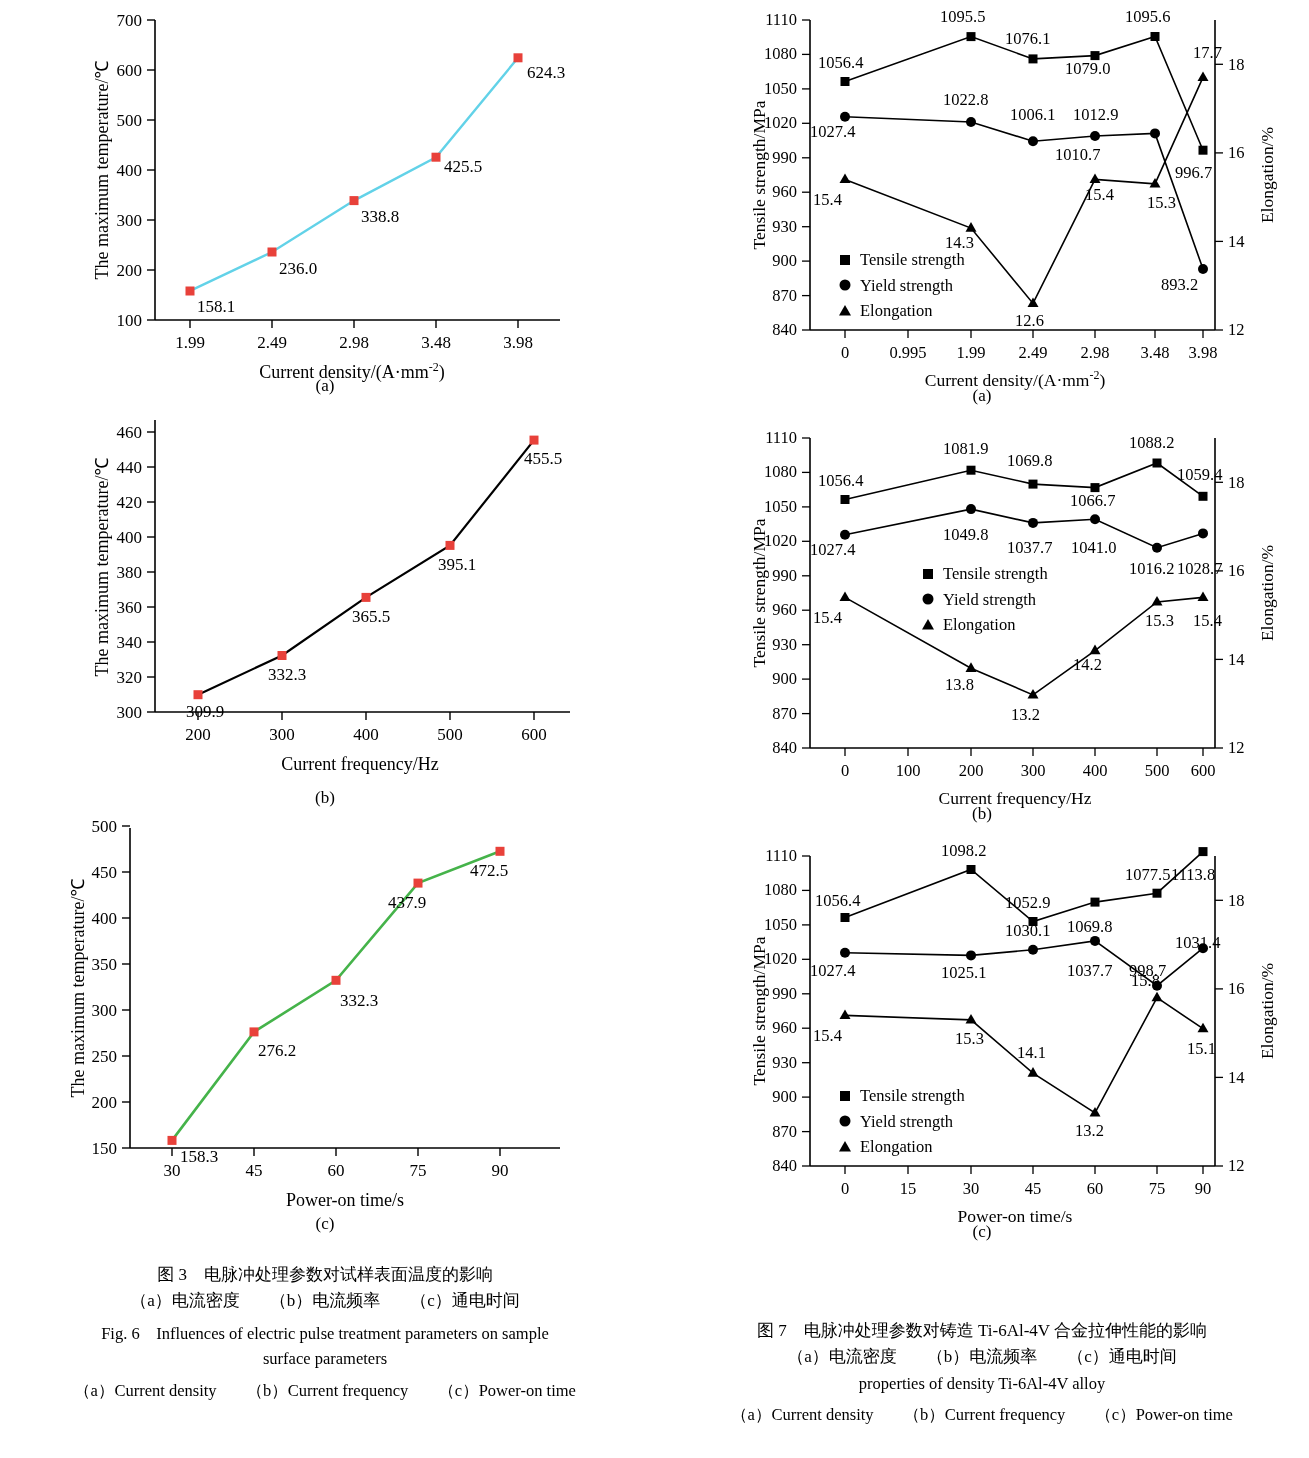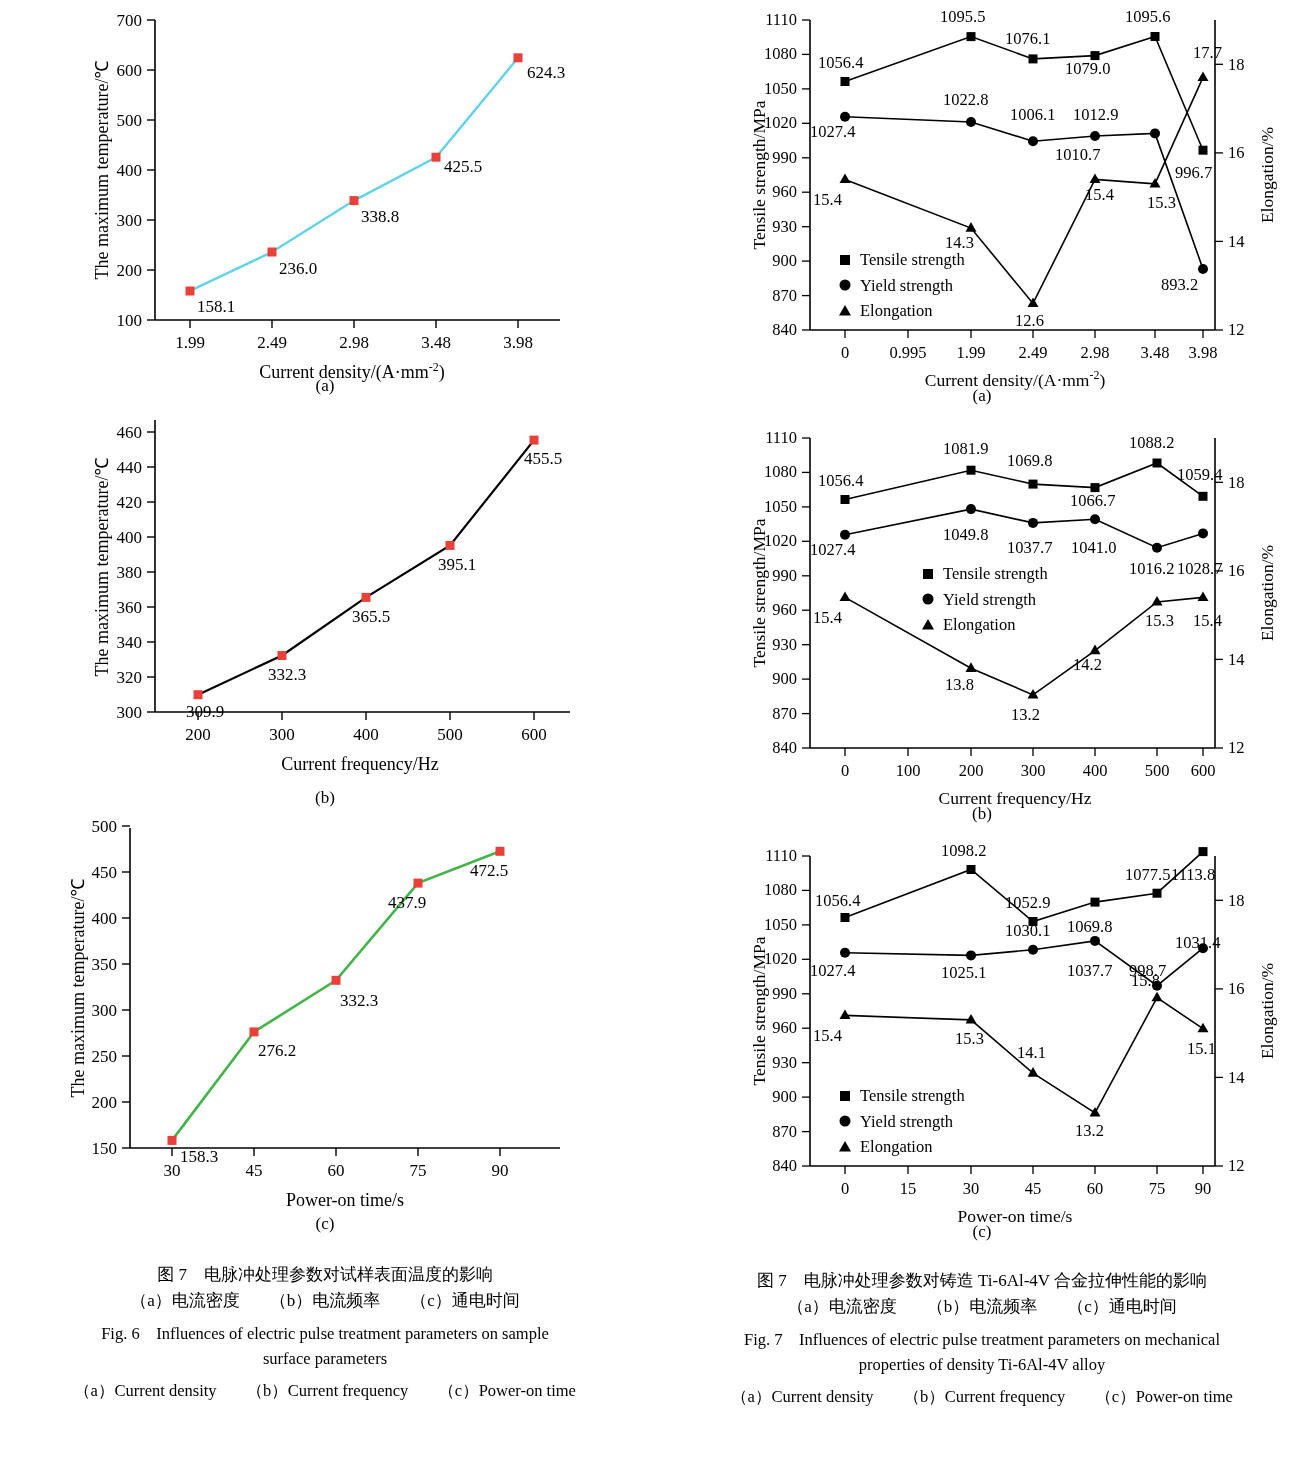--- a/index.html
+++ b/index.html
@@ -209,21 +209,21 @@
         <text x="388" y="90">437.9</text>
         <text x="470" y="58">472.5</text>
       </g>
       <text x="345" y="388" font-size="18" text-anchor="middle">Power-on time/s</text>
       <text transform="translate(84,170) rotate(-90)" font-size="18" text-anchor="middle">The maximum temperature/℃</text>
     </svg>
     <div class="sublabel" style="position:absolute;left:0;top:398px;width:650px;">(c)</div>
   </div>
 
   <div class="caption-block" style="position:absolute;left:0;top:1248px;width:650px;">
-    <div class="capline">图 7　电脉冲处理参数对试样表面温度的影响</div>
+    <div class="capline">图 3　电脉冲处理参数对试样表面温度的影响</div>
     <div class="capline">
       <span>（a）电流密度</span><span class="sp2"></span><span>（b）电流频率</span><span class="sp2"></span><span>（c）通电时间</span>
     </div>
     <div class="capline en" style="margin-top:6px;">Fig. 6　Influences of electric pulse treatment parameters on sample</div>
     <div class="capline en">surface parameters</div>
     <div class="capline en" style="margin-top:6px;">
       <span>（a）Current density</span><span class="sp2"></span><span>（b）Current frequency</span><span class="sp2"></span><span>（c）Power-on time</span>
     </div>
   </div>
 </div>
@@ -603,24 +603,23 @@
         <polygon points="190,305 196,315.5 184,315.5" fill="#000"></polygon>
         <text x="205" y="316" font-size="16.5">Elongation</text>
       </g>
       <text x="360" y="386" font-size="17.5" text-anchor="middle">Power-on time/s</text>
       <text transform="translate(110,175) rotate(-90)" font-size="17.5" text-anchor="middle">Tensile strength/MPa</text>
       <text transform="translate(618,175) rotate(-90)" font-size="17.5" text-anchor="middle">Elongation/%</text>
     </svg>
     <div class="sublabel" style="position:absolute;left:0;top:388px;width:654px;">(c)</div>
   </div>
 
-  <div class="caption-block" style="position:absolute;left:0;top:1254px;width:654px;">
+  <div class="caption-block" style="position:absolute;left:0;top:1304px;width:654px;">
     <div class="capline">图 7　电脉冲处理参数对铸造 Ti-6Al-4V 合金拉伸性能的影响</div>
     <div class="capline">
       <span>（a）电流密度</span><span class="sp2"></span><span>（b）电流频率</span><span class="sp2"></span><span>（c）通电时间</span>
     </div>
-    <div class="capline en" style="margin-top:6px;">Fig. 7　Influences of electric pulse treatment parameters on mechanical</div>
     <div class="capline en">properties of density Ti-6Al-4V alloy</div>
     <div class="capline en" style="margin-top:6px;">
       <span>（a）Current density</span><span class="sp2"></span><span>（b）Current frequency</span><span class="sp2"></span><span>（c）Power-on time</span>
     </div>
   </div>
 </div>
 
 </body></html>

